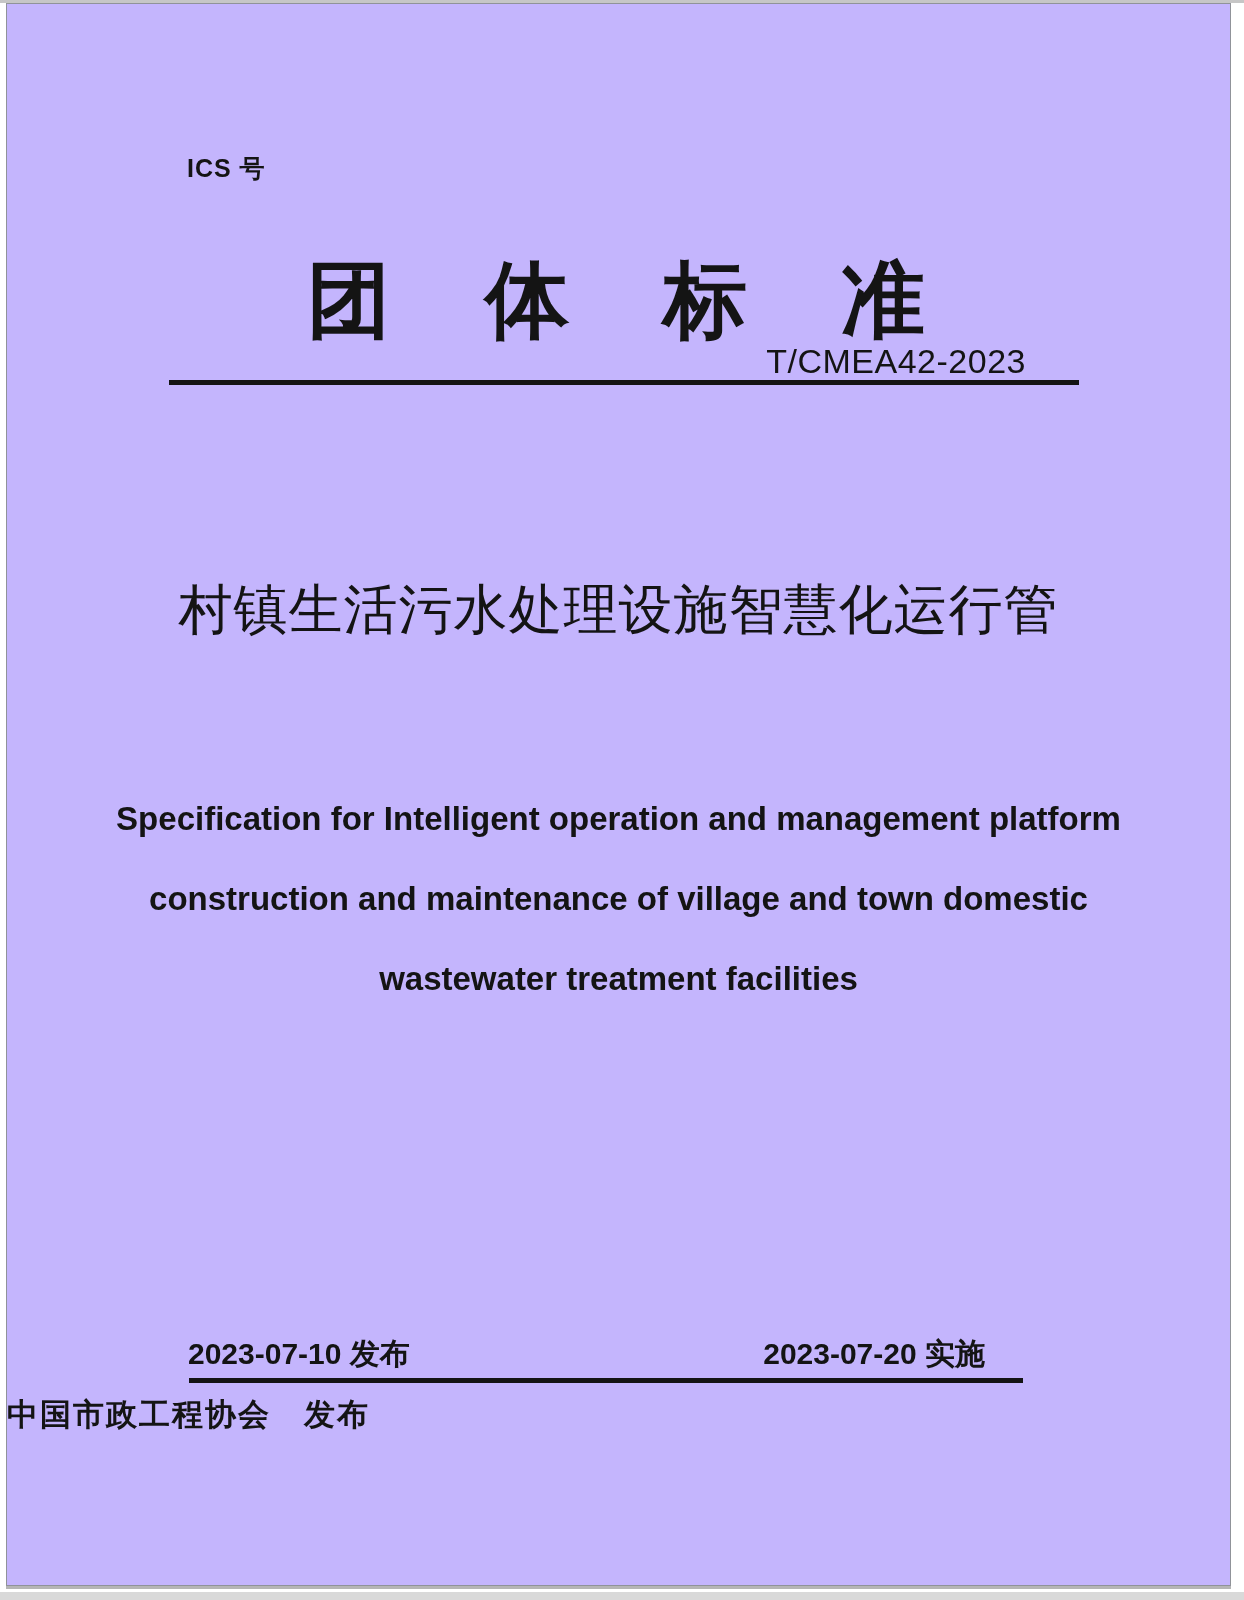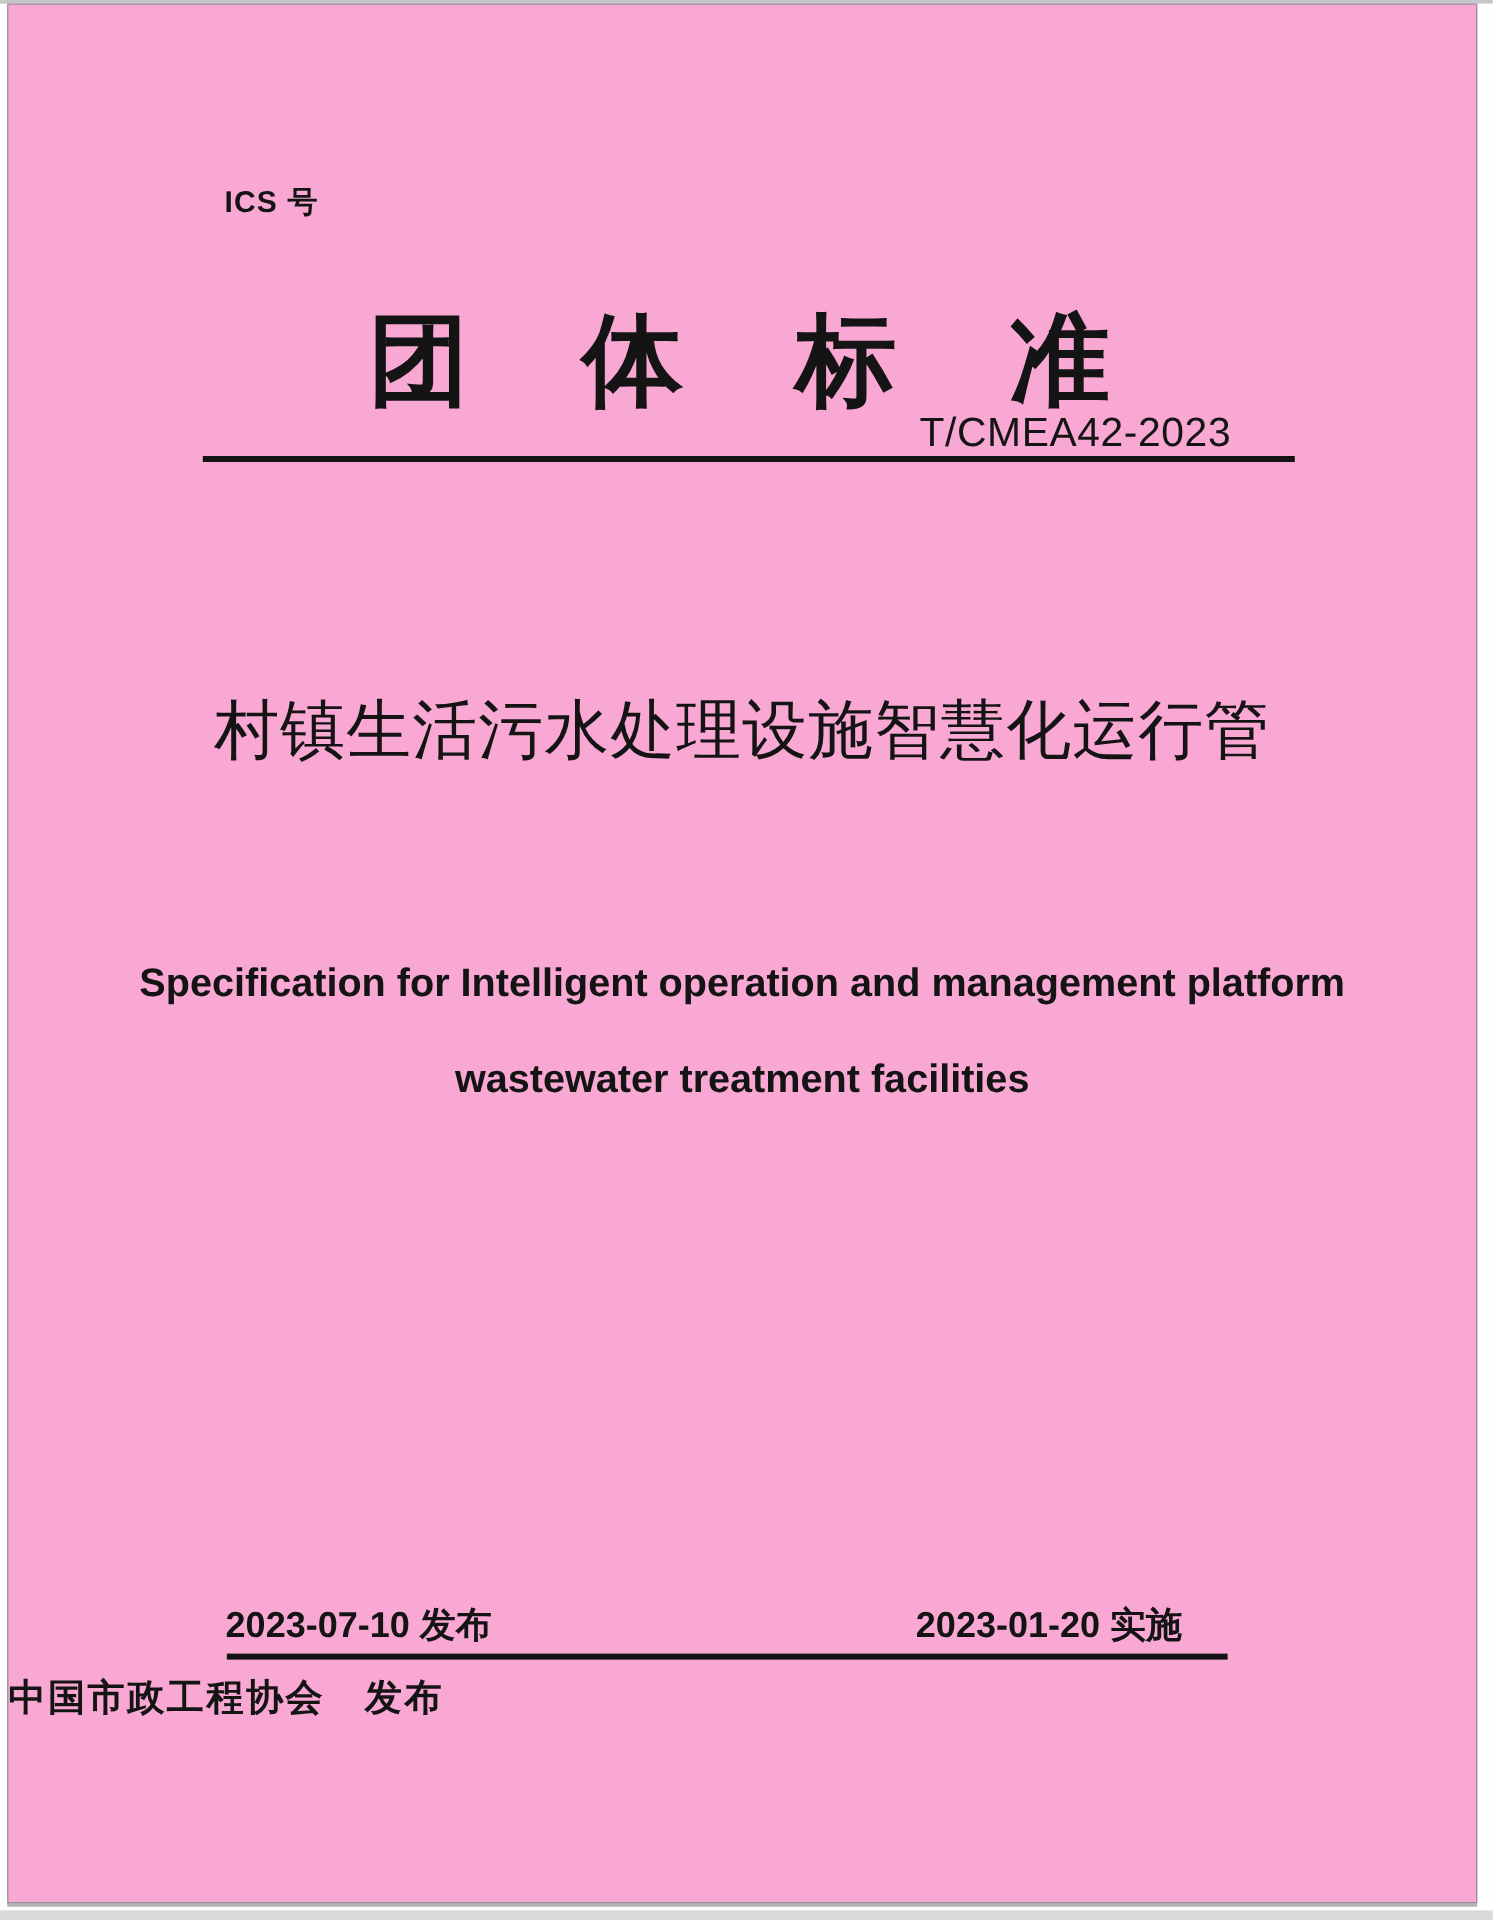--- a/index.html
+++ b/index.html
@@ -22,21 +22,21 @@
     left: 0; top: 1592px;
     width: 1244px; height: 8px;
     background: #d9d9d9;
   }
   .page {
     position: absolute;
     left: 6px;
     top: 3px;
     width: 1225px;
     height: 1583px;
-    background: #f9a8d4;
+    background: #c4b5fd;
     border: 1px solid #909399;
     box-shadow: 0 3px 0 rgba(120,120,120,0.55);
     box-sizing: border-box;
   }
   .txt { color: #141414; }
 
   .ics {
     position: absolute;
     left: 180px;
     top: 148px;
@@ -140,25 +140,26 @@
   <div class="code txt">T/CMEA42-2023</div>
 
   <div class="rule rule-top"></div>
 
   <div class="title-cn txt">
     <div>村镇生活污水处理设施智慧化运行管</div>
   </div>
 
   <div class="title-en txt">
     <div>Specification for Intelligent operation and management platform</div>
+    <div>construction and maintenance of village and town domestic</div>
     <div>wastewater treatment facilities</div>
   </div>
 
   <div class="dates txt">
     <span>2023-07-10 发布</span>
-    <span>2023-01-20 实施</span>
+    <span>2023-07-20 实施</span>
   </div>
 
   <div class="rule rule-bottom"></div>
 
   <div class="publisher txt">中国市政工程协会　发布</div>
 
 </div>
 
 </body></html>

